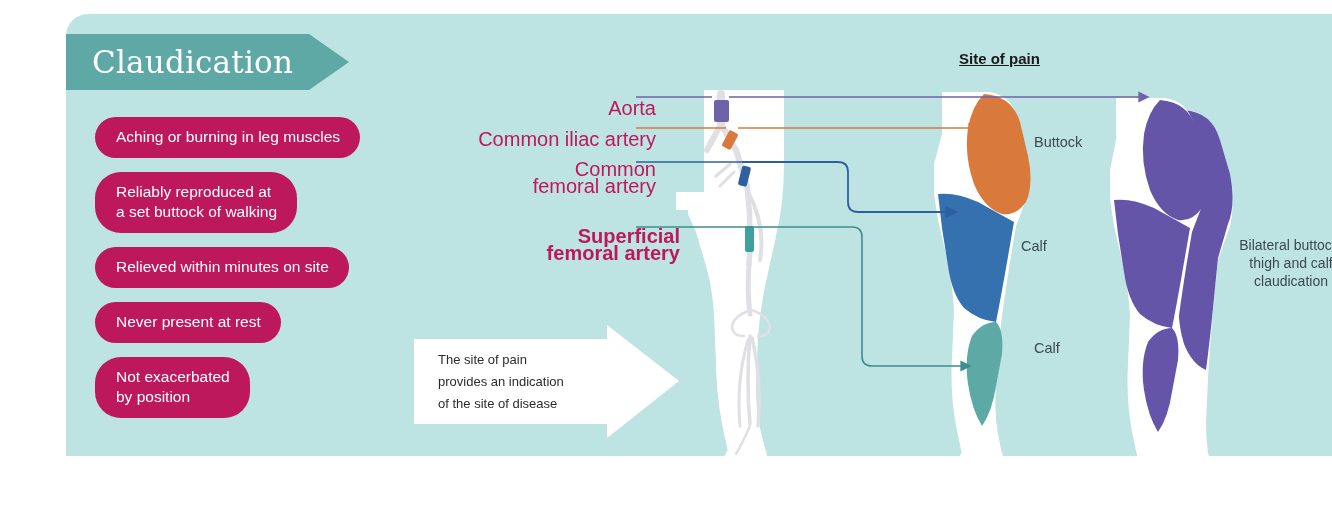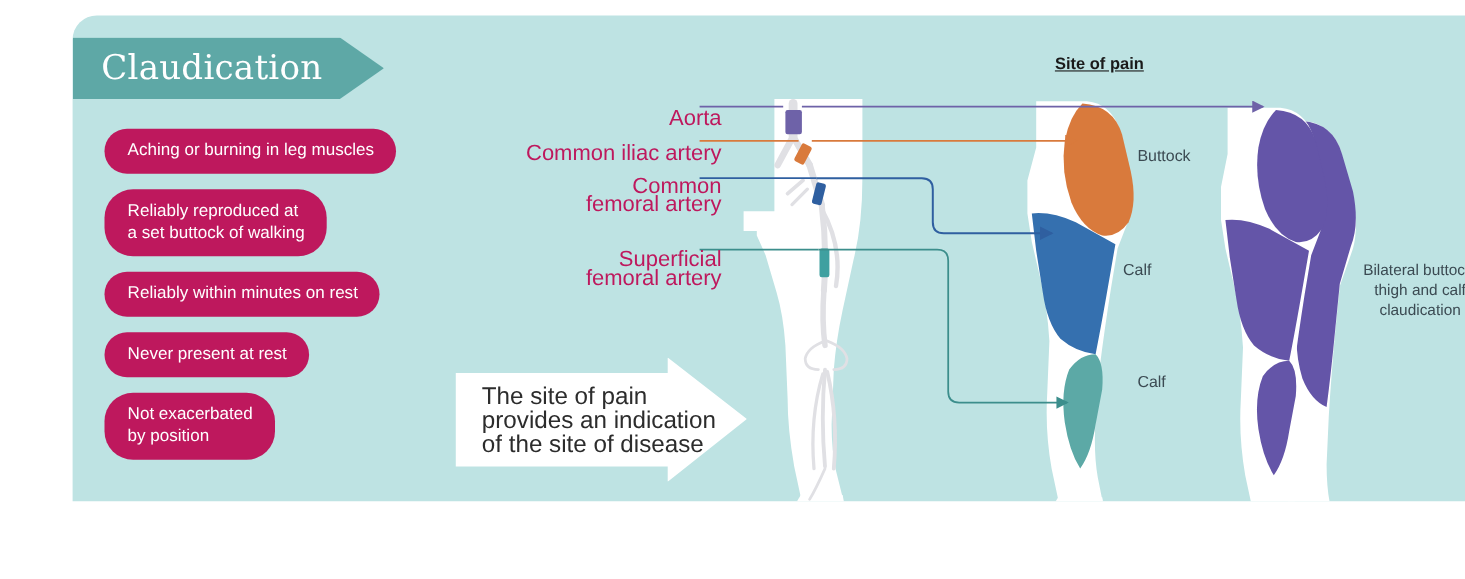--- a/index.html
+++ b/index.html
@@ -88,21 +88,21 @@
     inset: 0;
     background: #ffffff;
     -webkit-clip-path: polygon(0 14px, 193px 14px, 193px 0, 265px 56px, 193px 113px, 193px 99px, 0 99px);
     clip-path: polygon(0 14px, 193px 14px, 193px 0, 265px 56px, 193px 113px, 193px 99px, 0 99px);
   }
   #arrow-callout-text {
     position: absolute;
     left: 24px;
     top: 50%;
     transform: translateY(-50%);
-    font-size: 22px;
+    font-size: 13px;
     line-height: 22px;
     color: #2C2C2C;
     white-space: pre-line;
   }
 
   
   .col-header {
     position: absolute;
     font-size: 15px;
     font-weight: bold;
@@ -117,21 +117,21 @@
     position: absolute;
     font-size: 20px;
     line-height: 17px;
     color: #be185d;
     text-align: right;
     white-space: pre-line;
   }
   #label-aorta { left: 430px; top: 86px; width: 160px; }
   #label-iliac { left: 380px; top: 117px; width: 210px; }
   #label-cfa   { left: 430px; top: 147px; width: 160px; }
-  #label-sfa   { left: 430px; top: 214px; width: 160px; }
+  #label-sfa   { left: 454px; top: 214px; width: 160px; font-weight: bold; }
 
   
   .region-label {
     position: absolute;
     font-size: 14.5px;
     color: #3B4A52;
     white-space: nowrap;
   }
   #label-buttock { left: 968px; top: 120px; }
   #label-thigh   { left: 955px; top: 224px; }
@@ -279,21 +279,21 @@
 
     <div id="title-banner">
       <div class="tag-shape"></div>
       <div id="title-text">Claudication</div>
     </div>
 
     <div id="bullets">
       <div class="pill">Aching or burning in leg muscles</div>
       <div class="pill" style="white-space: pre-line;">Reliably reproduced at
 a set buttock of walking</div>
-      <div class="pill">Reliably within minutes on rest</div>
+      <div class="pill">Relieved within minutes on site</div>
       <div class="pill">Never present at rest</div>
       <div class="pill" style="white-space: pre-line;">Not exacerbated
 by position</div>
     </div>
 
     <div id="arrow-callout">
       <div class="arrow-shape"></div>
       <div id="arrow-callout-text">The site of pain
 provides an indication
 of the site of disease</div>

